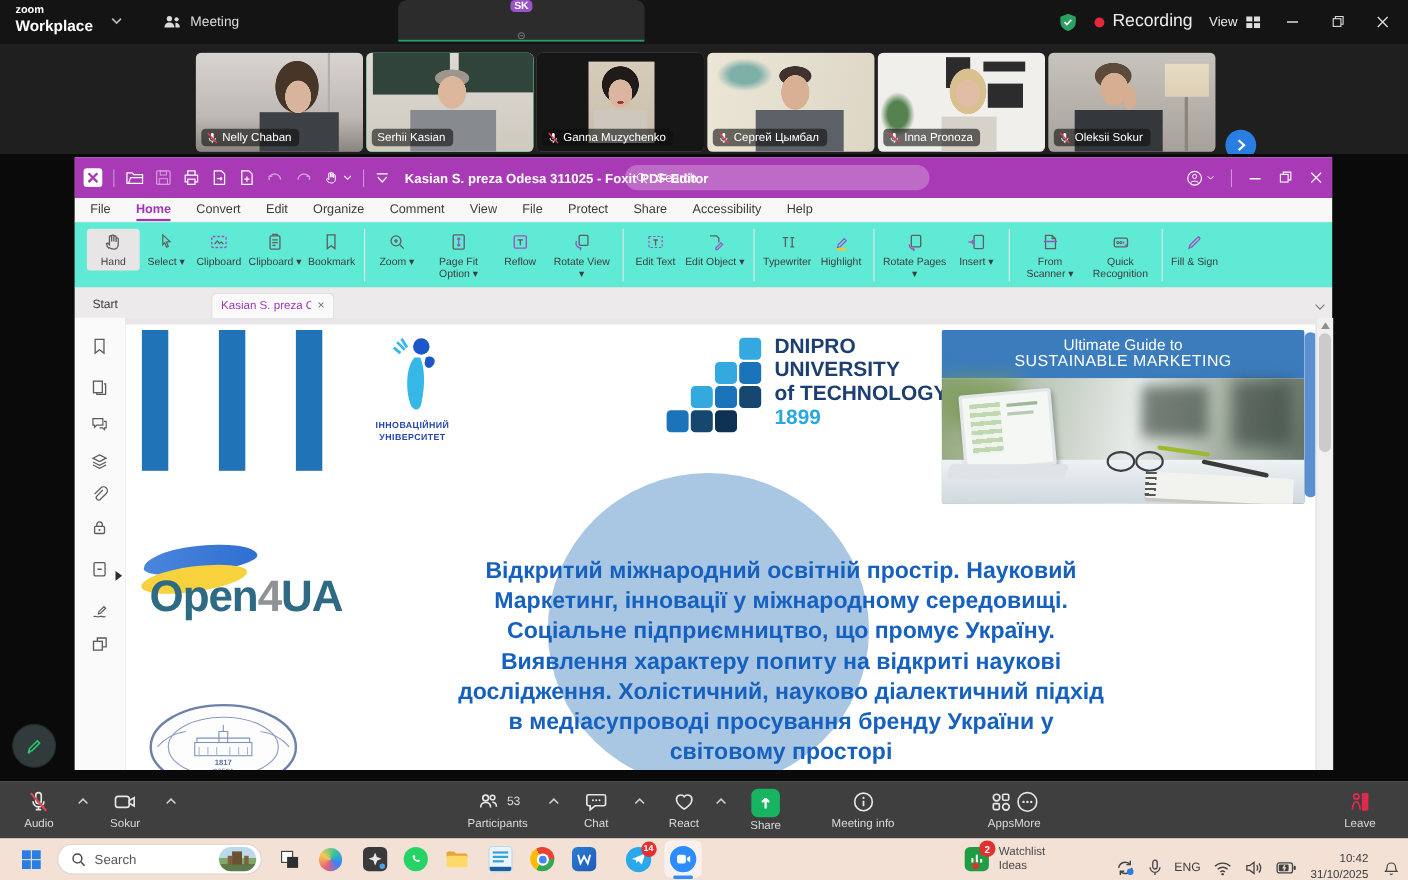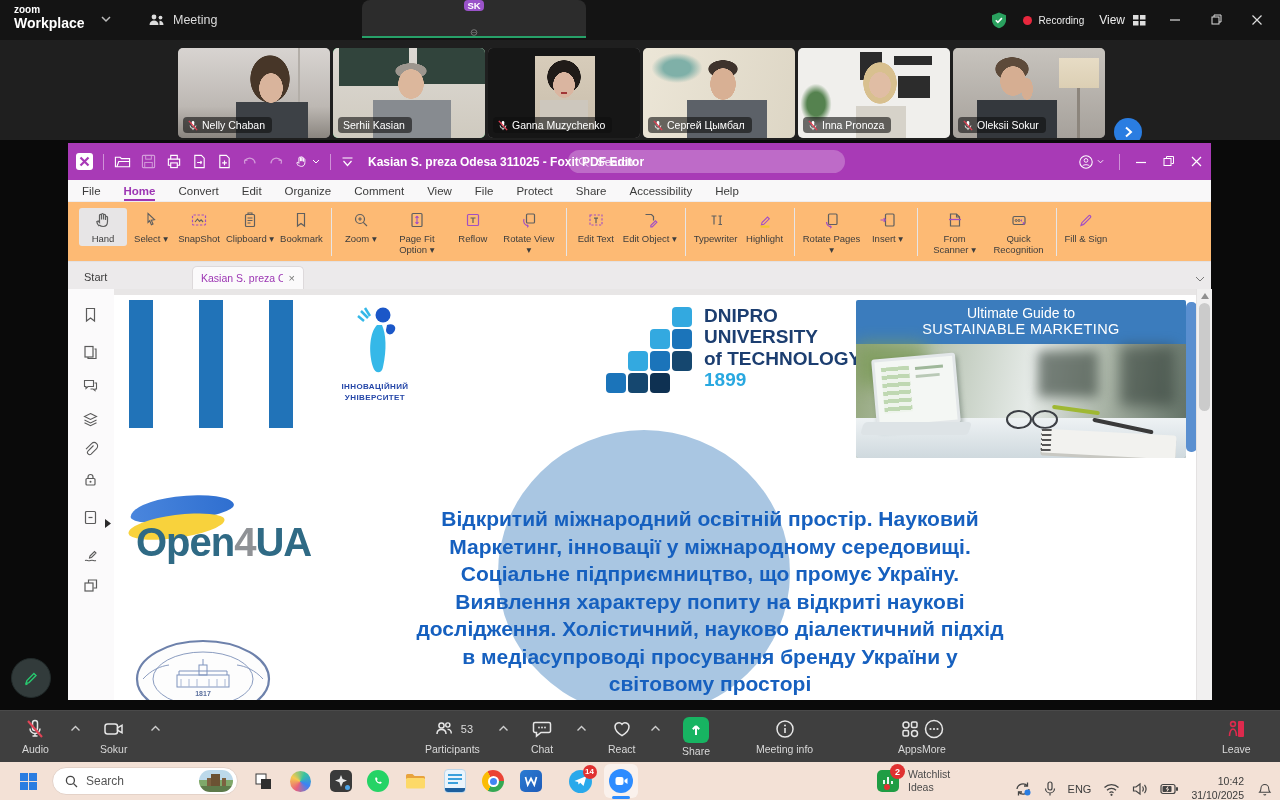--- a/index.html
+++ b/index.html
@@ -14,21 +14,21 @@
   .brand .z1{font-size:10px;font-weight:700;}
   .brand .z2{font-size:14px;font-weight:600;}
   .brand-chev{left:100px;top:15px;}
   .meet-tab{left:148px;top:0;height:40px;display:flex;align-items:center;gap:8px;color:#dcdcdc;font-size:12.5px;}
   .scr-tab{left:362px;top:0;width:224px;height:38px;background:#2c2c2c;border-radius:8px 8px 0 0;
            border-bottom:2px solid #27a169;display:flex;align-items:center;gap:9px;padding:0 10px;box-sizing:border-box;flex-direction:column;}
   .sk{width:20px;height:20px;border-radius:4px;background:#9a53c9;color:#fff;font-size:9.5px;font-weight:700;
       display:flex;align-items:center;justify-content:center;}
   .scr-label{color:#f0f0f0;font-size:12px;flex:1;white-space:nowrap;overflow:hidden;}
   .tb-right{right:10px;top:0;height:40px;display:flex;align-items:center;gap:15px;}
-  .rec-wrap{display:flex;align-items:center;gap:7px;color:#ececec;font-size:10px;}
+  .rec-wrap{display:flex;align-items:center;gap:7px;color:#ececec;font-size:16px;}
   .recdot{width:9px;height:9px;border-radius:50%;background:#e8273d;}
   .view-wrap{display:flex;align-items:center;gap:7px;color:#ececec;font-size:12px;}
   .winbtn{width:26px;height:40px;display:flex;align-items:center;justify-content:center;}
 
   
   .strip{left:0;top:40px;width:1280px;height:100px;background:#1f1f1f;}
   .tile{position:absolute;top:8px;width:152px;height:90px;border-radius:5px;overflow:hidden;background:#777;}
   .tile.active{outline:3px solid #23d06a;outline-offset:-3px;}
   .art{position:absolute;inset:0;background-repeat:no-repeat;}
   .pill{position:absolute;left:5px;bottom:5px;display:flex;align-items:flex-end;gap:4px;
@@ -48,21 +48,21 @@
              display:flex;align-items:center;gap:6px;padding:0 10px;box-sizing:border-box;}
   .fx-search input{background:transparent;border:none;outline:none;color:#fff;font-size:11.5px;width:100%;font-family:"Liberation Sans",sans-serif;}
   .fx-search input::placeholder{color:rgba(255,255,255,.9);}
   .fxtr{position:absolute;right:8px;top:0;height:37px;display:flex;align-items:center;gap:15px;}
 
   .fxmenu{position:absolute;left:0;top:37px;width:100%;height:22px;background:#f9f8f9;display:flex;align-items:center;gap:23px;
           padding-left:14px;box-sizing:border-box;border-bottom:1px solid #eeecee;}
   .fxmenu span{font-size:11.5px;color:#3b3b3b;}
   .fxmenu .on{color:#9c36b3;font-weight:700;border-bottom:2px solid #9c36b3;padding-bottom:2px;margin-bottom:-4px;}
 
-  .ribbon{position:absolute;left:0;top:59px;width:100%;height:60px;background:#fdba74;border-bottom:1px solid #e3e1e2;
+  .ribbon{position:absolute;left:0;top:59px;width:100%;height:60px;background:#5eead4;border-bottom:1px solid #e3e1e2;
           display:flex;align-items:flex-start;padding:6px 0 0 6px;box-sizing:border-box;}
   .rgrp{display:flex;align-items:flex-start;padding:0 5px;border-right:1px solid #e7e5e6;height:48px;}
   .rgrp:last-child{border-right:none;}
   .rbtn{display:flex;flex-direction:column;align-items:center;gap:3px;min-width:42px;max-width:58px;padding:2px 3px;border-radius:3px;}
   .rbtn .lb{font-size:9.5px;color:#3d3d3d;text-align:center;line-height:1.18;}
   .rbtn.sel{background:#e7e5e6;}
 
   .tabsrow{position:absolute;left:0;top:119px;width:100%;height:27px;background:#eceaeb;display:flex;align-items:flex-end;}
   .starttab{width:100px;padding:5px 0 6px 16px;font-size:11px;color:#3c3c3c;}
   .doctab{width:112px;height:23px;background:#fbfafb;border-radius:5px 5px 0 0;border:1px solid #ddd9db;border-bottom:none;
@@ -446,21 +446,21 @@
             <svg width="20" height="20" viewBox="0 0 20 20">
                 <path d="M7 3.5l6.5 6.2-3.2.4 1.7 3.9-1.6.7-1.7-3.9-1.7 1.7z" fill="none" stroke="#5f5f5f" stroke-width="1.1"></path>
               </svg>
             <span class="lb">Select ▾</span>
           </div>
           <div class="rbtn">
             <svg width="20" height="20" viewBox="0 0 20 20">
                 <rect x="3.5" y="5" width="13" height="10" rx="1" stroke="#a24fc4" stroke-width="1.2" fill="none" stroke-dasharray="2.4 1.6"></rect>
                 <path d="M6 12l2.5-3 2 2.5 1.6-1.6 2 2.1" stroke="#5f5f5f" stroke-width="1.1" fill="none"></path>
               </svg>
-            <span class="lb">SnapShot</span>
+            <span class="lb">Clipboard</span>
           </div>
           <div class="rbtn">
             <svg width="20" height="20" viewBox="0 0 20 20">
                 <rect x="5.5" y="4.5" width="9" height="12" rx="1" stroke="#5f5f5f" stroke-width="1.2" fill="none"></rect>
                 <path d="M8 4.5V3h4v1.5M7.5 8h5M7.5 10.5h5M7.5 13h3" stroke="#5f5f5f" stroke-width="1.1" fill="none"></path>
               </svg>
             <span class="lb">Clipboard ▾</span>
           </div>
           <div class="rbtn">
             <svg width="20" height="20" viewBox="0 0 20 20">

